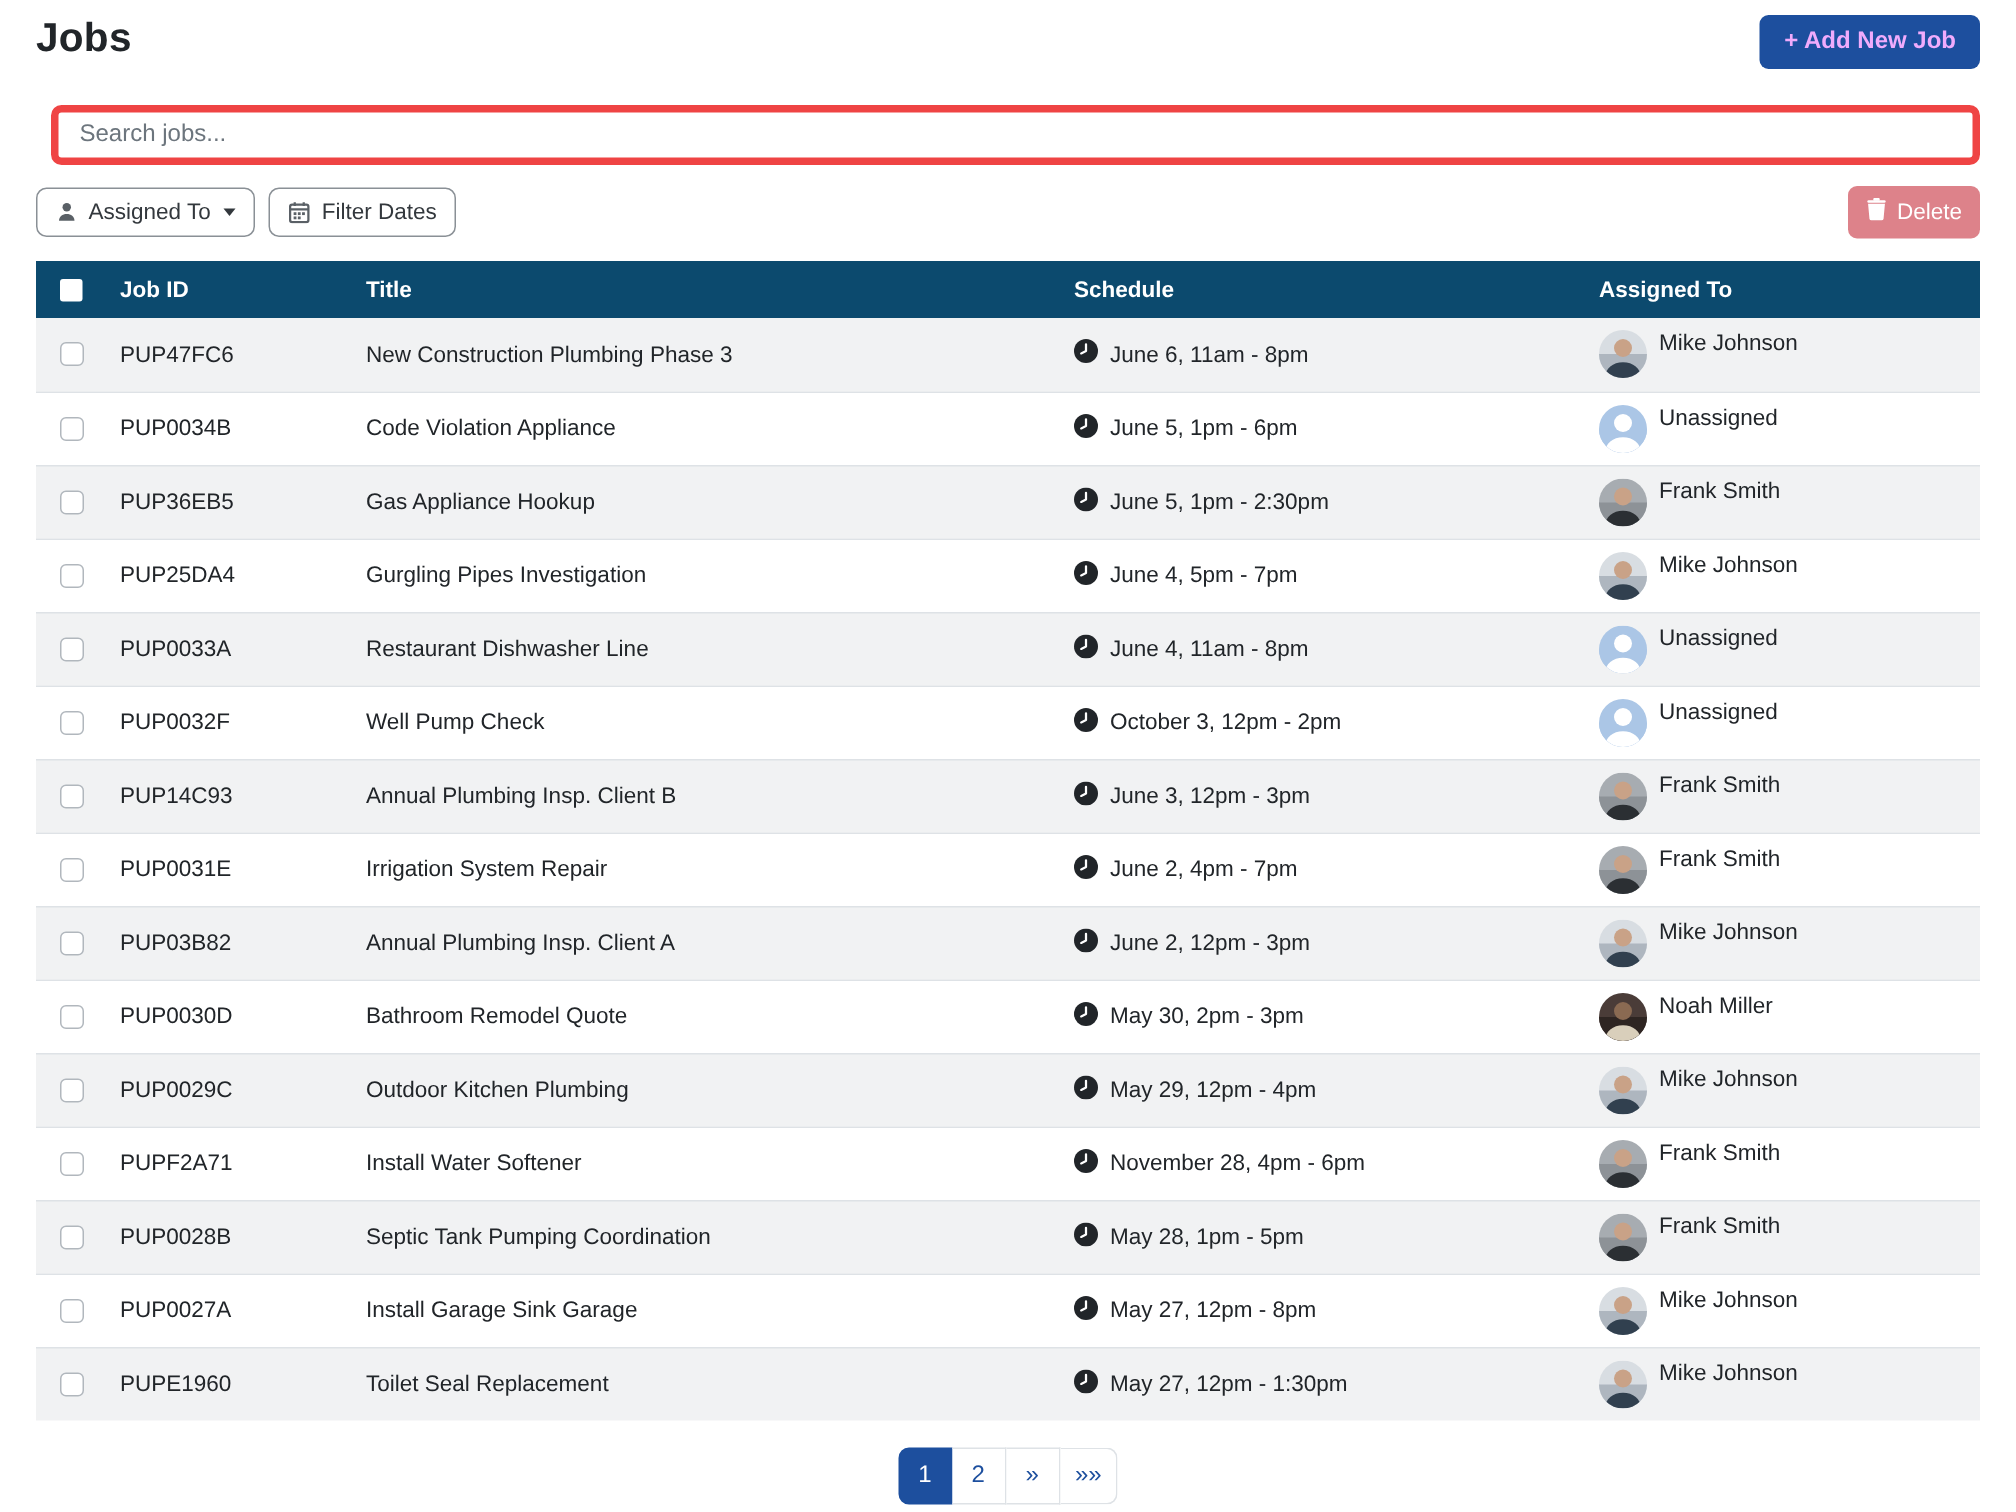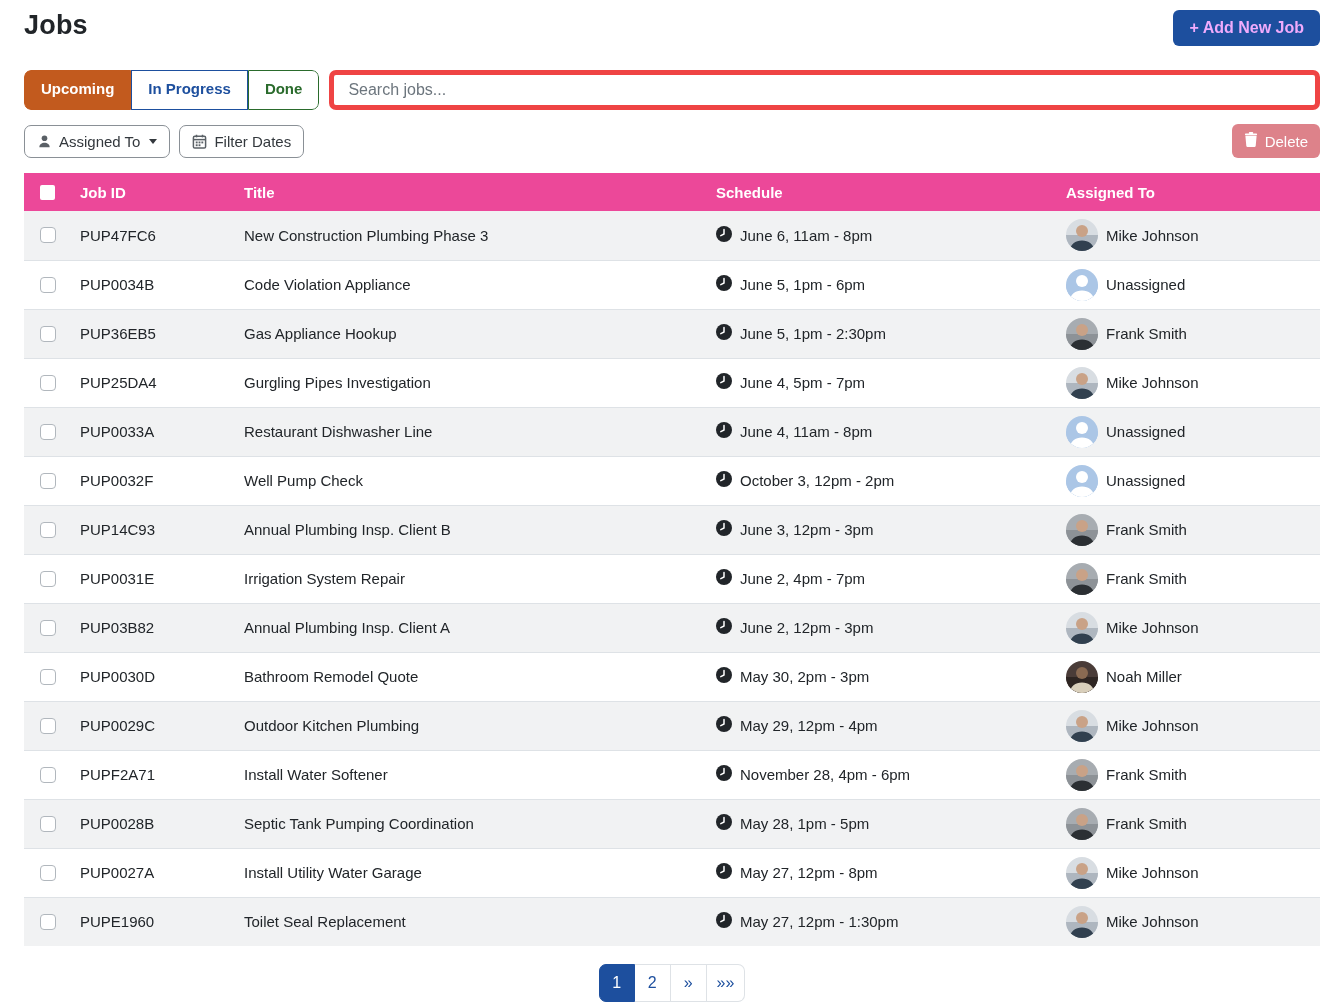--- a/index.html
+++ b/index.html
@@ -26,33 +26,33 @@
   .toolbar2 { display: flex; align-items: center; margin-bottom: 15px; }
   .btn-outline { display: inline-flex; align-items: center; gap: 7px; background: #fff; border: 1px solid #8a9096; color: #33383d; font-size: 15px; padding: 7px 12px; border-radius: 7px; margin-right: 9px; }
   .btn-outline svg { display: block; }
   .caret-down { width: 0; height: 0; border-left: 4px solid transparent; border-right: 4px solid transparent; border-top: 5px solid #33383d; margin-left: 2px; }
   .spacer { flex: 1; }
   .btn-delete { display: inline-flex; align-items: center; gap: 7px; background: #dd828a; color: #fff; font-size: 15px; font-weight: 500; padding: 8px 12px; }
 
   
   table { width: 100%; border-collapse: collapse; table-layout: fixed; }
   col.c-check { width: 56px; } col.c-id { width: 164px; } col.c-title { width: 472px; } col.c-sched { width: 350px; } col.c-assign { width: 254px; }
-  thead th { background: #ec4899; color: #fff; text-align: left; font-size: 15px; font-weight: bold; height: 38px; padding: 0; vertical-align: middle; }
+  thead th { background: #0c4a6e; color: #fff; text-align: left; font-size: 15px; font-weight: bold; height: 38px; padding: 0; vertical-align: middle; }
   thead th.th-check { padding-left: 16px; }
   tbody td { height: 49px; font-size: 15px; padding: 0; vertical-align: middle; border-top: 1px solid #dee2e6; }
   tbody tr:first-child td { border-top: none; }
   tbody tr:nth-child(odd) { background: #f1f2f3; }
   tbody td.td-check { padding-left: 16px; }
   .hdr-checkbox { width: 15px; height: 15px; background: #fff; border-radius: 2px; }
   .row-checkbox { appearance: none; -webkit-appearance: none; width: 16px; height: 16px; background: #fff; border: 1px solid #b1b7bd; border-radius: 4px; cursor: pointer; display: block; }
 
   .sched-cell { display: flex; align-items: center; gap: 8px; }
   .clock-icon { flex: 0 0 auto; display: block; }
 
-  .assign-cell { display: flex; align-items: center; gap: 8px; }
+  .assign-cell { display: flex; align-items: flex-start; gap: 8px; }
   .avatar { width: 32px; height: 32px; border-radius: 50%; overflow: hidden; flex: 0 0 auto; }
   .avatar svg { display: block; width: 100%; height: 100%; }
   .avatar-mike     { --bg1: #d8dde2; --bg2: #aeb6bf; --head: #c9a287; --body: #31404f; }
   .avatar-frank    { --bg1: #a7acb1; --bg2: #8d9297; --head: #c9a287; --body: #2b2f33; }
   .avatar-noah     { --bg1: #4a3c38; --bg2: #2e2522; --head: #8a6a52; --body: #d9cfbb; }
   .avatar-unassigned { --bg1: #abc6e6; --bg2: #abc6e6; --head: #ffffff; --body: #ffffff; }
 
   
   .pagination-wrap { display: flex; justify-content: center; margin-top: 18px; }
   .pagination { display: flex; }
@@ -63,25 +63,20 @@
 </style>
 </head>
 <body>
 
 <div class="page-header">
   <h1 class="page-title">Jobs</h1>
   <button class="btn btn-add">+ Add New Job</button>
 </div>
 
 <div class="toolbar">
-  <div class="tab-group">
-    <div class="tab tab-upcoming">Upcoming</div>
-    <div class="tab tab-inprogress">In Progress</div>
-    <div class="tab tab-done">Done</div>
-  </div>
   <input class="search-input" type="text" placeholder="Search jobs..." style="">
 </div>
 
 <div class="toolbar2">
   <button class="btn btn-outline">
     <span>
       <svg width="15" height="15" viewBox="0 0 16 16">
           <circle cx="8" cy="4.5" r="3" fill="#5a6066"></circle>
           <path d="M2.5 14c0-3 2.5-4.8 5.5-4.8s5.5 1.8 5.5 4.8z" fill="#5a6066"></path>
         </svg>
@@ -565,21 +560,21 @@
         <span>Frank Smith</span>
       </div>
     </td>
   </tr>
 
   <tr>
     <td class="td-check">
           <input type="checkbox" class="row-checkbox" style="">
         </td>
     <td>PUP0027A</td>
-    <td>Install Utility Water Garage</td>
+    <td>Install Garage Sink Garage</td>
     <td>
       <div class="sched-cell">
         <span class="clock-icon">
           <svg width="16" height="16" viewBox="0 0 16 16">
                 <circle cx="8" cy="8" r="8" fill="#212529"></circle>
                 <path d="M8 3.5V8l-3.2 1.6" fill="none" stroke="#fff" stroke-width="1.5" stroke-linecap="round" stroke-linejoin="round"></path>
               </svg>
         </span>
         <span>May 27, 12pm - 8pm</span>
       </div>

